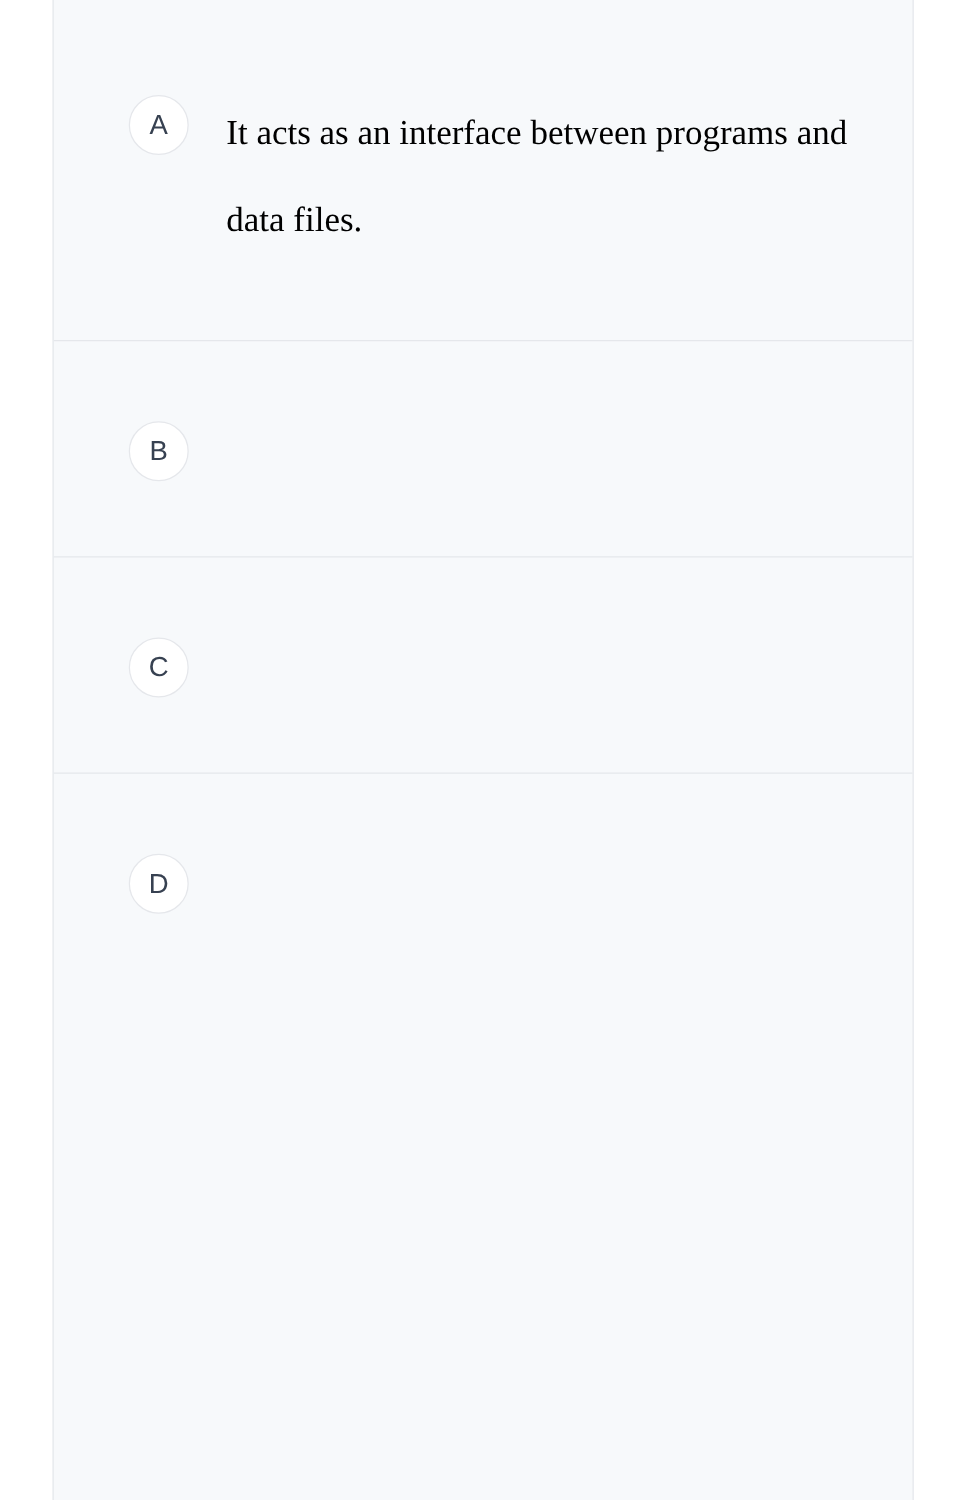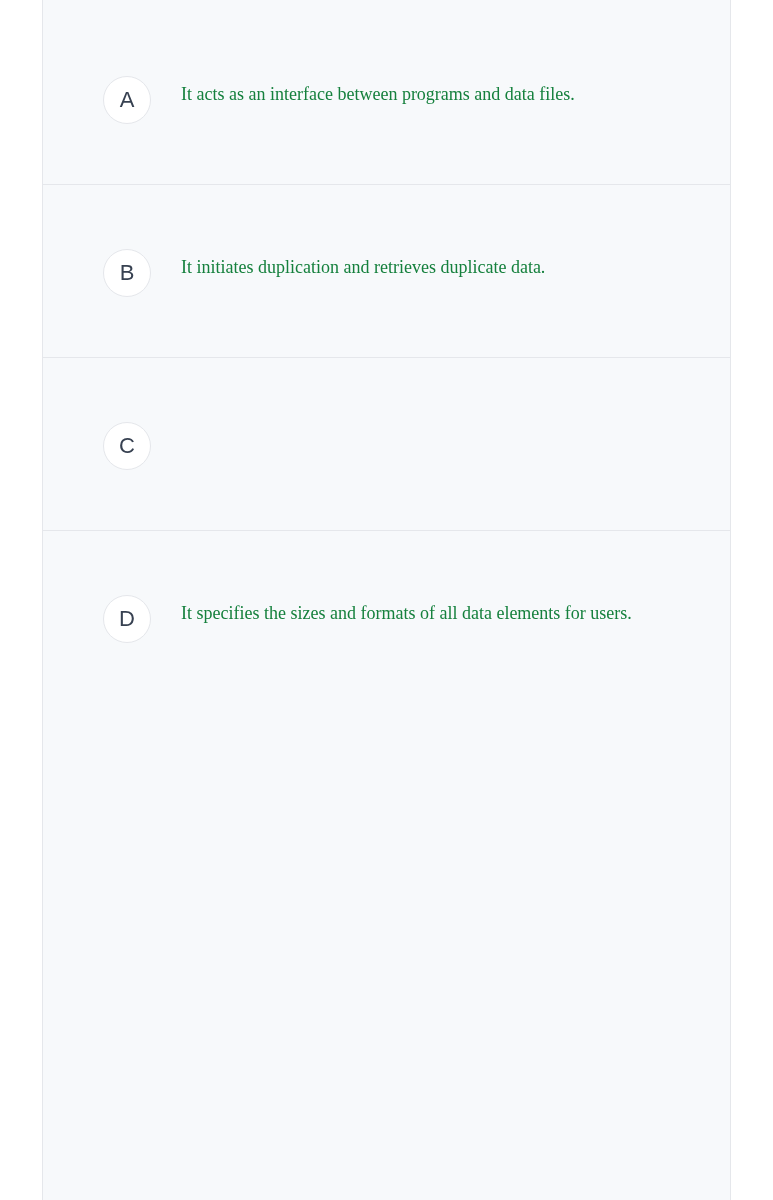--- a/index.html
+++ b/index.html
@@ -45,39 +45,37 @@
       display: flex;
       align-items: center;
       justify-content: center;
       font-family: Arial, Helvetica, sans-serif;
       font-size: 22px;
       color: #374151;
       margin-right: 30px;
       margin-top: 4px;
     }
     .option-text {
-      font-size: 18px;
+      font-size: 28px;
       line-height: 2.5;
-      color: #15803d;
+      color: #000000;
       font-weight: 400;
       flex: 1;
     }
   </style>
 </head>
 <body>
 
 <div class="container">
   <div class="option">
     <div class="option-letter">A</div>
     <div class="option-text">It acts as an interface between programs and data files.</div>
   </div>
   <div class="option">
     <div class="option-letter">B</div>
-    <div class="option-text">It initiates duplication and retrieves duplicate data.</div>
   </div>
   <div class="option">
     <div class="option-letter">C</div>
   </div>
   <div class="option">
     <div class="option-letter">D</div>
-    <div class="option-text">It specifies the sizes and formats of all data elements for users.</div>
   </div>
 </div>
 
 </body></html>

